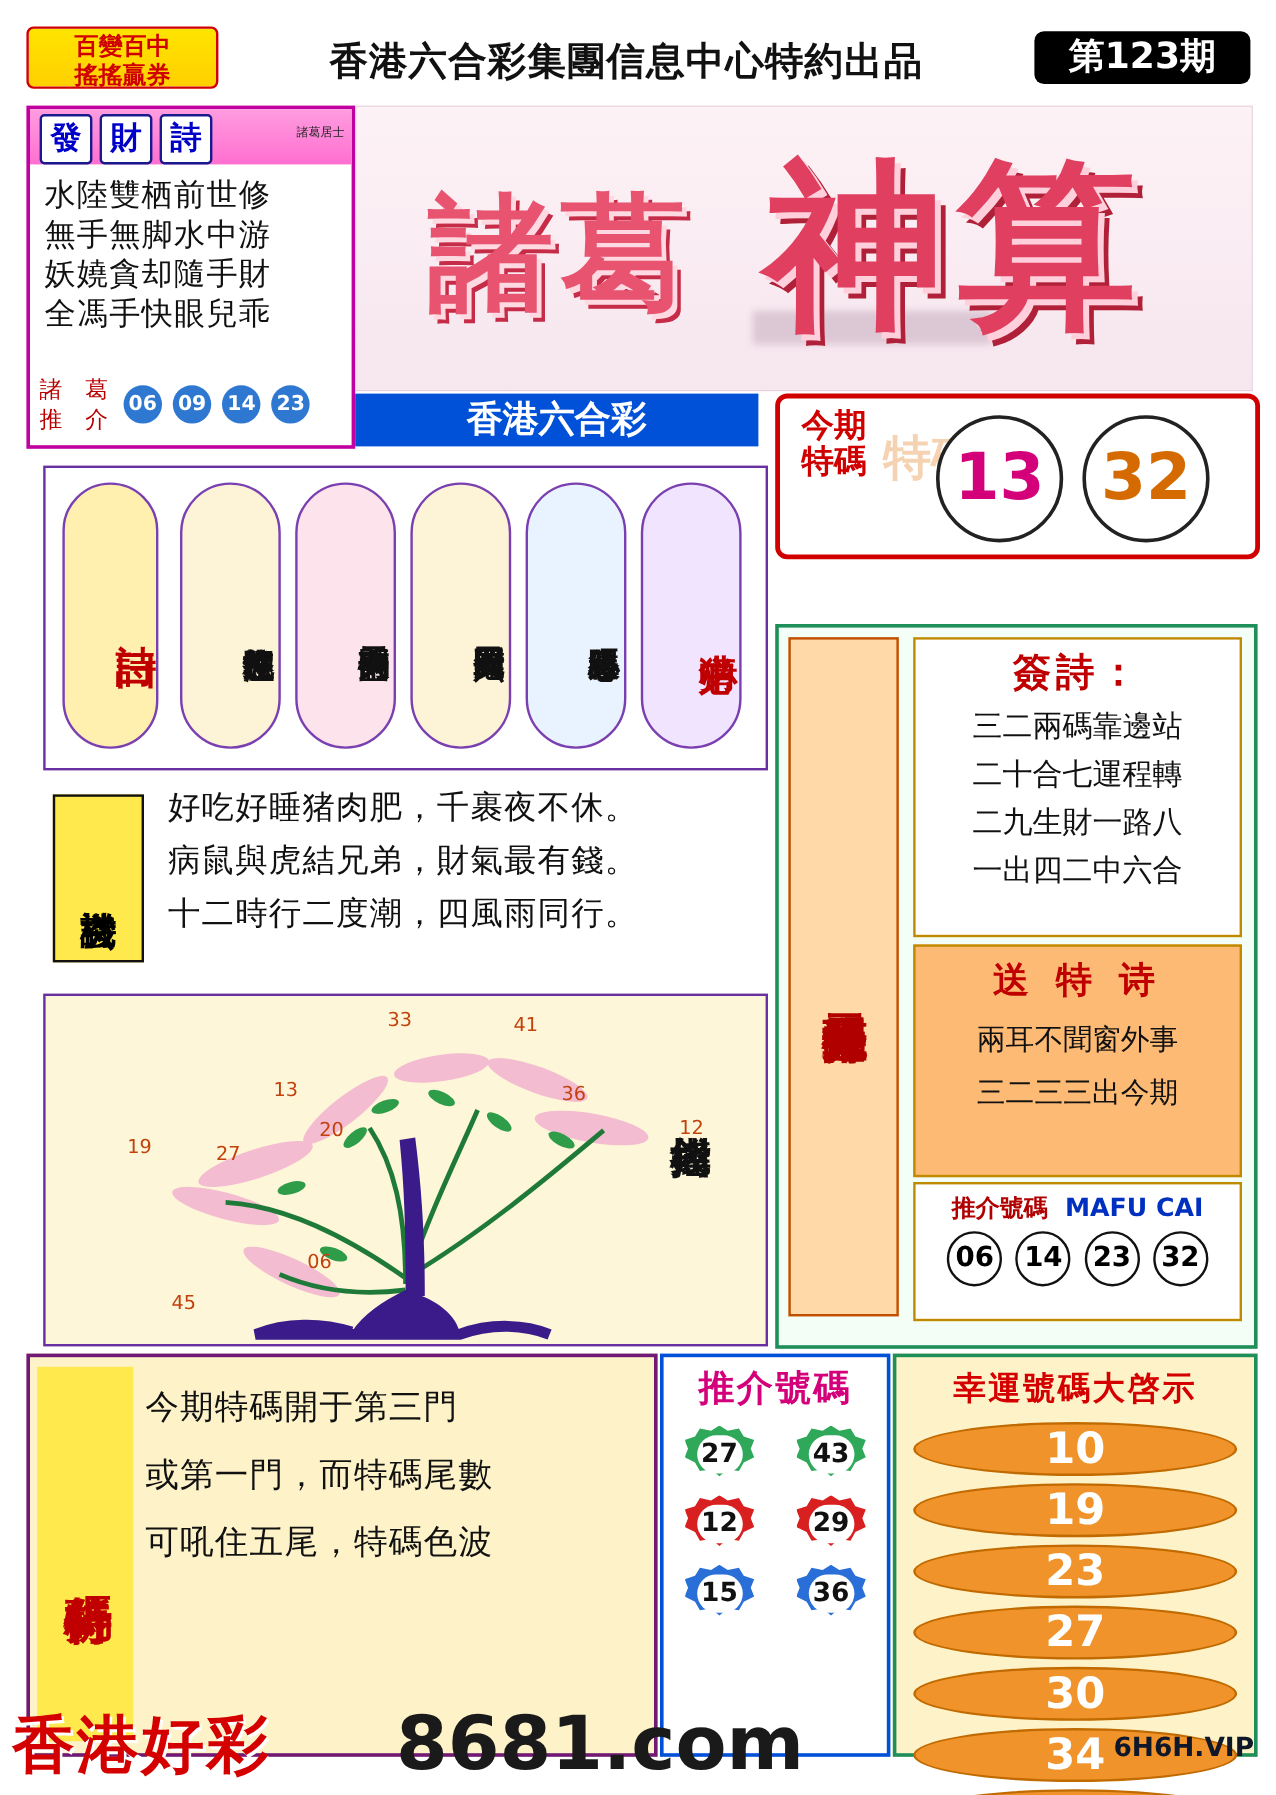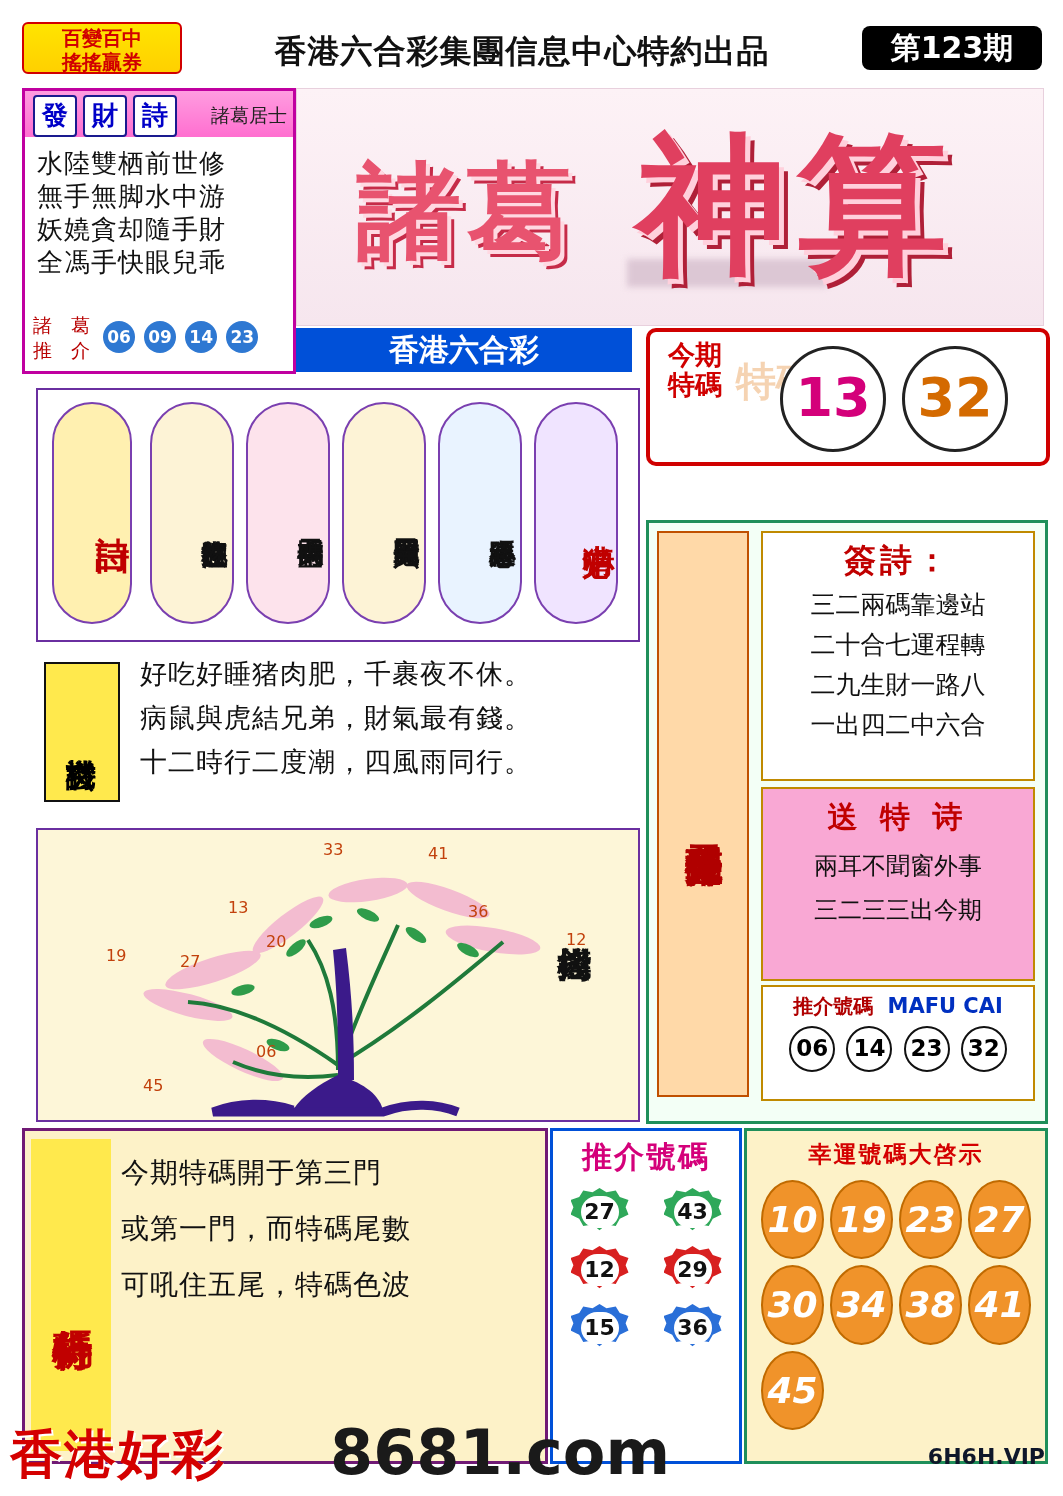--- a/index.html
+++ b/index.html
@@ -24,21 +24,21 @@
          border-radius:8px;color:#fff;font-size:30px;font-weight:bold;
          text-align:center;line-height:44px;}
 
   
   .fc-box{position:absolute;left:22px;top:88px;width:268px;height:280px;
           background:#fff;border:3px solid #c000a0;}
   .fc-head{height:46px;background:linear-gradient(#ff9ce0,#ff6fd0);position:relative;}
   .fc-head .ch{position:absolute;top:4px;width:40px;height:38px;background:#fff;border:2px solid #1a1a8f;
       border-radius:4px;color:#0000c8;font-size:26px;font-weight:bold;text-align:center;line-height:36px;}
   .fc-head .c1{left:8px}.fc-head .c2{left:58px}.fc-head .c3{left:108px}
-  .fc-head .sig{position:absolute;right:6px;top:12px;font-size:19px;color:#222;margin-left:20px;}
+  .fc-head .sig{position:absolute;right:6px;top:12px;font-size:10px;color:#222;margin-left:20px;}
   .fc-lines{padding:10px 8px 0 12px;}
   .fc-lines div{font-size:26px;color:#111;line-height:33px;letter-spacing:1px;}
   .fc-foot{position:absolute;left:0;bottom:4px;width:268px;height:56px;text-decoration:underline;}
   .fc-foot .lbl{position:absolute;left:8px;top:2px;font-size:19px;color:#b80000;line-height:25px;}
   .fc-foot .nums{position:absolute;left:78px;top:10px;}
   .fc-foot .nums i{display:inline-block;width:32px;height:32px;border-radius:50%;
      background:#2e78d2;color:#fff;font-style:normal;font-size:17px;font-weight:bold;
      text-align:center;line-height:32px;margin-right:4px;}
 
   .banner{position:absolute;left:296px;top:88px;width:746px;height:236px;
@@ -97,21 +97,21 @@
   
   .rcol{position:absolute;left:646px;top:520px;width:396px;height:598px;
         border:3px solid #1f8f5a;background:#f3fff6;}
   .zts{position:absolute;left:8px;top:8px;width:92px;height:566px;background:#ffd9a8;
        border:2px solid #c05000;writing-mode:vertical-rl;text-orientation:upright;
        font-size:38px;font-weight:bold;color:#b00000;text-align:center;line-height:86px;padding-top:8px;box-sizing:border-box;}
   .qs{position:absolute;left:112px;top:8px;width:270px;height:246px;background:#fff;
       border:2px solid #c08a00;}
   .qs h4{margin:6px 0 2px 0;font-size:32px;color:#c00000;text-align:center;letter-spacing:4px;}
   .qs div.l{font-size:25px;color:#111;text-align:center;line-height:40px;}
-  .sts{position:absolute;left:112px;top:264px;width:270px;height:190px;background:#f9a8d4;
+  .sts{position:absolute;left:112px;top:264px;width:270px;height:190px;background:#fdba74;
       border:2px solid #c08a00;}
   .sts h4{margin:8px 0 6px 0;font-size:30px;color:#c00000;text-align:center;letter-spacing:6px;}
   .sts div.l{font-size:24px;color:#111;text-align:center;line-height:44px;}
   .tjh{position:absolute;left:112px;top:462px;width:270px;height:112px;background:#fff;
       border:2px solid #c08a00;}
   .tjh .top{font-size:20px;text-align:center;margin-top:6px;}
   .tjh .top b{color:#b00000;}
   .tjh .top i{font-style:normal;color:#0030c0;font-weight:bold;margin-left:8px;font-size:21px;}
   .tjh .balls{text-align:center;margin-top:6px;}
   .tjh .balls i{display:inline-block;width:42px;height:42px;border-radius:50%;border:2px solid #111;
@@ -136,23 +136,23 @@
      clip-path:polygon(50% 0,62% 9%,78% 5%,85% 19%,100% 25%,95% 40%,100% 55%,85% 64%,78% 79%,62% 76%,50% 88%,38% 76%,22% 79%,15% 64%,0 55%,5% 40%,0 25%,15% 19%,22% 5%,38% 9%);}
   .bm .st span{position:relative;z-index:2;}
   .bm .g .shape{background:#2fa85a;}
   .bm .r .shape{background:#d82020;}
   .bm .b .shape{background:#2a6fd8;}
   .bm .st span{color:#111;background:#fff;display:inline-block;width:38px;height:32px;line-height:32px;
      border-radius:16px;margin-top:8px;}
 
   .br{position:absolute;left:744px;top:1128px;width:298px;height:330px;
       background:#fdf2c8;border:3px solid #1f8f5a;}
-  .br h4{margin:8px 0 4px 0;text-align:center;font-size:23px;color:#d40000;font-weight:bold;letter-spacing:2px;}
-  .br .grid{display:grid;grid-template-columns:repeat(4,1fr);grid-template-rows:repeat(3,1fr);
-     gap:6px;padding:6px 14px;height:262px;box-sizing:border-box;font-style:italic;}
+  .br h4{margin:8px 0 4px 0;text-align:center;font-size:27px;color:#d40000;font-weight:bold;letter-spacing:2px;}
+  .br .grid{display:grid;grid-template-columns:repeat(1,1fr);grid-template-rows:repeat(3,1fr);
+     gap:6px;padding:6px 14px;height:262px;box-sizing:border-box;}
   .br .cell{background:#f0932a;border:2px solid #c06a00;border-radius:50%;
      display:flex;align-items:center;justify-content:center;font-size:36px;font-weight:bold;color:#fff;}
 
   
   .foot{position:absolute;left:0;top:1420px;width:1063px;height:76px;}
   .foot .f1{position:absolute;left:10px;top:0;font-size:52px;font-weight:bold;color:#d40000;
       text-shadow:2px 2px 0 #fff;letter-spacing:2px;}
   .foot .f2{position:absolute;left:330px;top:-4px;font-size:62px;font-weight:bold;color:#1a1a1a;}
   .foot .f3{position:absolute;right:18px;top:24px;font-size:22px;font-weight:bold;color:#0f172a;}
 </style>

